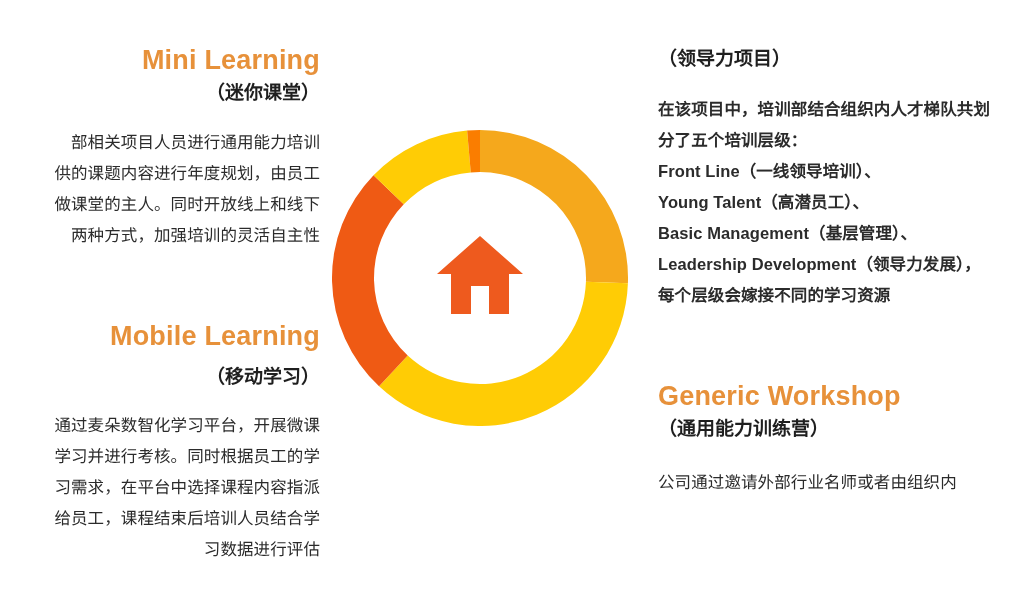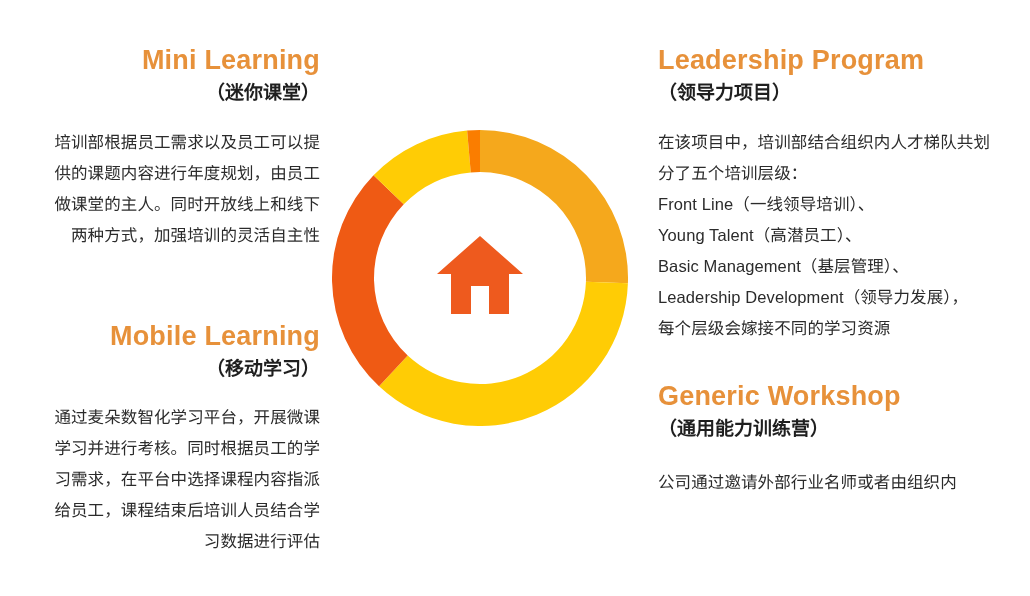--- a/index.html
+++ b/index.html
@@ -69,33 +69,33 @@
   }
   #block-mini .heading { margin: 0 0 4px 0; }
   #block-mini .subheading { margin: 0 0 22px 0; }
   #block-mini .body-text { width: 312px; }
 
   #block-mobile {
     left: 8px;
     top: 322px;
     width: 312px;
   }
-  #block-mobile .heading { margin: 0 0 4px 0; }
+  #block-mobile .heading { margin: 0 0 12px 0; }
   #block-mobile .subheading { margin: 0 0 22px 0; }
   #block-mobile .body-text { width: 312px; font-family: Liberation Mono, monospace; }
 
   
   #block-leadership {
     left: 658px;
     top: 46px;
     width: 370px;
   }
   #block-leadership .heading { margin: 0 0 4px 0; }
   #block-leadership .subheading { margin: 0 0 22px 0; }
-  #block-leadership .body-text { width: 370px; }
+  #block-leadership .body-text { width: 370px; font-weight: bold; }
 
   #block-generic {
     left: 658px;
     top: 382px;
     width: 370px;
   }
   #block-generic .heading { margin: 0 0 4px 0; }
   #block-generic .subheading { margin: 0 0 26px 0; }
   #block-generic .body-text { width: 370px; }
 
@@ -127,21 +127,21 @@
 </style>
 </head>
 <body>
 
 <div class="stage">
 
   <div class="block align-right" id="block-mini">
     <div class="heading">Mini Learning</div>
     <div class="subheading">（迷你课堂）</div>
     <div class="body-text">
-      <span class="body-line">培训部根据员工需求以及员工可以提</span>
+      <span class="body-line">部相关项目人员进行通用能力培训</span>
       <span class="body-line">供的课题内容进行年度规划，由员工</span>
       <span class="body-line">做课堂的主人。同时开放线上和线下</span>
       <span class="body-line">两种方式，加强培训的灵活自主性</span>
     </div>
   </div>
 
   <div class="block align-right" id="block-mobile">
     <div class="heading">Mobile Learning</div>
     <div class="subheading">（移动学习）</div>
     <div class="body-text">
@@ -176,21 +176,20 @@
                  L 34 78
                  L 14 78
                  L 14 38
                  L 0 38
                  Z"></path>
       </svg>
     </div>
   </div>
 
   <div class="block align-left" id="block-leadership">
-    <div class="heading">Leadership Program</div>
     <div class="subheading">（领导力项目）</div>
     <div class="body-text">
       <span class="body-line">在该项目中，培训部结合组织内人才梯队共划</span>
       <span class="body-line">分了五个培训层级：</span>
       <span class="body-line">Front Line（一线领导培训）、</span>
       <span class="body-line">Young Talent（高潜员工）、</span>
       <span class="body-line">Basic Management（基层管理）、</span>
       <span class="body-line">Leadership Development（领导力发展），</span>
       <span class="body-line">每个层级会嫁接不同的学习资源</span>
     </div>

